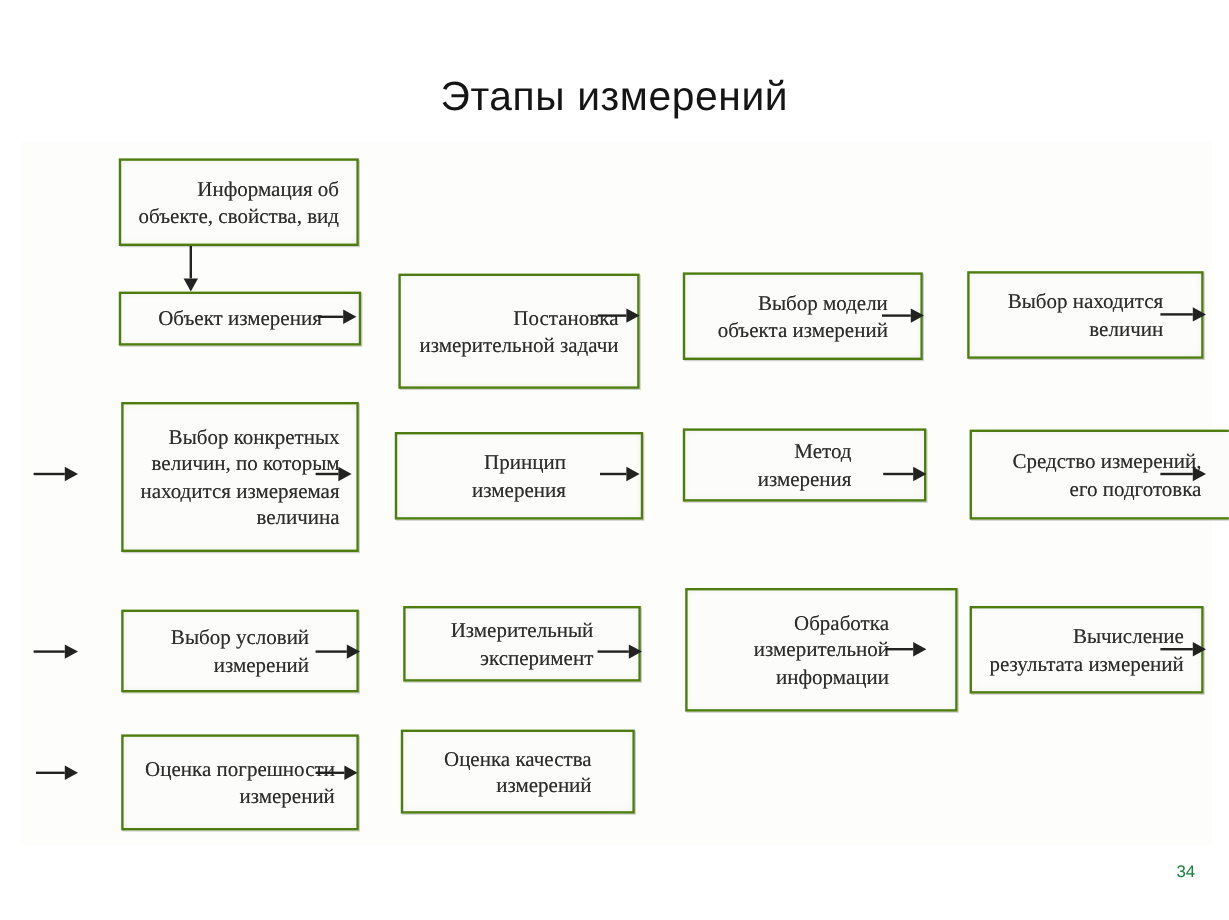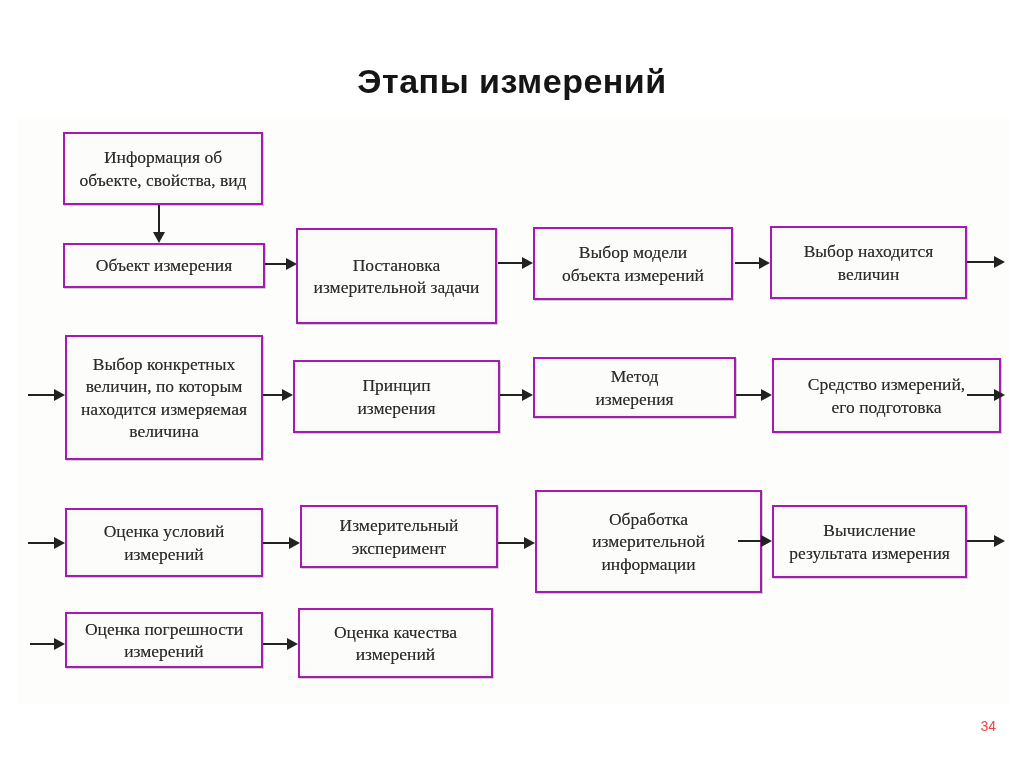--- a/index.html
+++ b/index.html
@@ -2,51 +2,52 @@
 <html><head>
 <meta charset="utf-8">
 <style>
   html,body{margin:0;padding:0;}
   body{
     width:1024px;height:767px;position:relative;background:#ffffff;
     font-family:"Liberation Sans",sans-serif;overflow:hidden;
   }
   .slide-title{
     position:absolute;left:0;top:62px;width:1024px;text-align:center;
-    font-size:34px;font-weight:700;color:#151515;letter-spacing:0.5px;
+    font-size:34px;font-weight:400;color:#151515;letter-spacing:0.5px;
     font-family:"Liberation Sans",sans-serif;
   }
   .scan-area{
     position:absolute;left:18px;top:118px;width:992px;height:586px;
     background:#fdfdfc;
   }
   .fbox{
-    position:absolute;background:#fcfcfa;border:2px solid #a21caf;
-    display:flex;align-items:center;justify-content:center;text-align:center;
+    position:absolute;background:#fcfcfa;border:2px solid #4d7c0f;
+    display:flex;align-items:center;justify-content:center;text-align:right;
     box-shadow:1px 1px 0 rgba(0,0,0,0.18), inset 0 0 6px rgba(0,0,0,0.05);
     box-sizing:border-box;
+    margin-left:36px;
   }
   .box-label{
     font-family:"Liberation Serif","DejaVu Serif",serif;
     font-size:17.5px;line-height:1.28;color:#2c2c2c;
     white-space:pre-line;padding:2px 6px;
     text-shadow:0 0 0.5px rgba(40,40,40,0.55);
   }
   .harrow{position:absolute;height:2px;background:#222;}
   .harrow::after{
     content:"";position:absolute;right:-11px;top:-5px;width:0;height:0;
     border-left:11px solid #222;border-top:6px solid transparent;border-bottom:6px solid transparent;
   }
   .varrow{position:absolute;width:2px;background:#222;}
   .varrow::after{
     content:"";position:absolute;bottom:-11px;left:-5px;width:0;height:0;
     border-top:11px solid #222;border-left:6px solid transparent;border-right:6px solid transparent;
   }
   .slide-number{
-    position:absolute;right:28px;top:718px;font-size:14px;color:#ef4444;
+    position:absolute;right:28px;top:718px;font-size:14px;color:#15803d;
     font-family:"Liberation Sans",sans-serif;
   }
 </style>
 </head>
 <body>
 
 <div class="slide-title">Этапы измерений</div>
 
 <div class="scan-area">
 
@@ -98,43 +99,43 @@
 </div>
 <div class="harrow" style="left:736px;top:394px;width:25px"></div>
 <div class="fbox" style="left:772px;top:358px;width:229px;height:75px">
   <span class="box-label">Средство измерений,
 его подготовка</span>
 </div>
 <div class="harrow" style="left:967px;top:394px;width:27px"></div>
 
 <div class="harrow" style="left:28px;top:542px;width:26px"></div>
 <div class="fbox" style="left:65px;top:508px;width:198px;height:69px">
-  <span class="box-label">Оценка условий
+  <span class="box-label">Выбор условий
 измерений</span>
 </div>
 <div class="harrow" style="left:263px;top:542px;width:26px"></div>
 <div class="fbox" style="left:300px;top:505px;width:198px;height:63px">
   <span class="box-label">Измерительный
 эксперимент</span>
 </div>
 <div class="harrow" style="left:498px;top:542px;width:26px"></div>
 <div class="fbox" style="left:535px;top:490px;width:227px;height:103px">
   <span class="box-label">Обработка
 измерительной
 информации</span>
 </div>
 <div class="harrow" style="left:738px;top:540px;width:23px"></div>
 <div class="fbox" style="left:772px;top:505px;width:195px;height:73px">
   <span class="box-label">Вычисление
-результата измерения</span>
+результата измерений</span>
 </div>
 <div class="harrow" style="left:967px;top:540px;width:27px"></div>
 
 <div class="harrow" style="left:30px;top:643px;width:24px"></div>
-<div class="fbox" style="left:65px;top:612px;width:198px;height:56px">
+<div class="fbox" style="left:65px;top:612px;width:198px;height:80px">
   <span class="box-label">Оценка погрешности
 измерений</span>
 </div>
 <div class="harrow" style="left:263px;top:643px;width:24px"></div>
 <div class="fbox" style="left:298px;top:608px;width:195px;height:70px">
   <span class="box-label">Оценка качества
 измерений</span>
 </div>
 
 <div class="slide-number">34</div>

